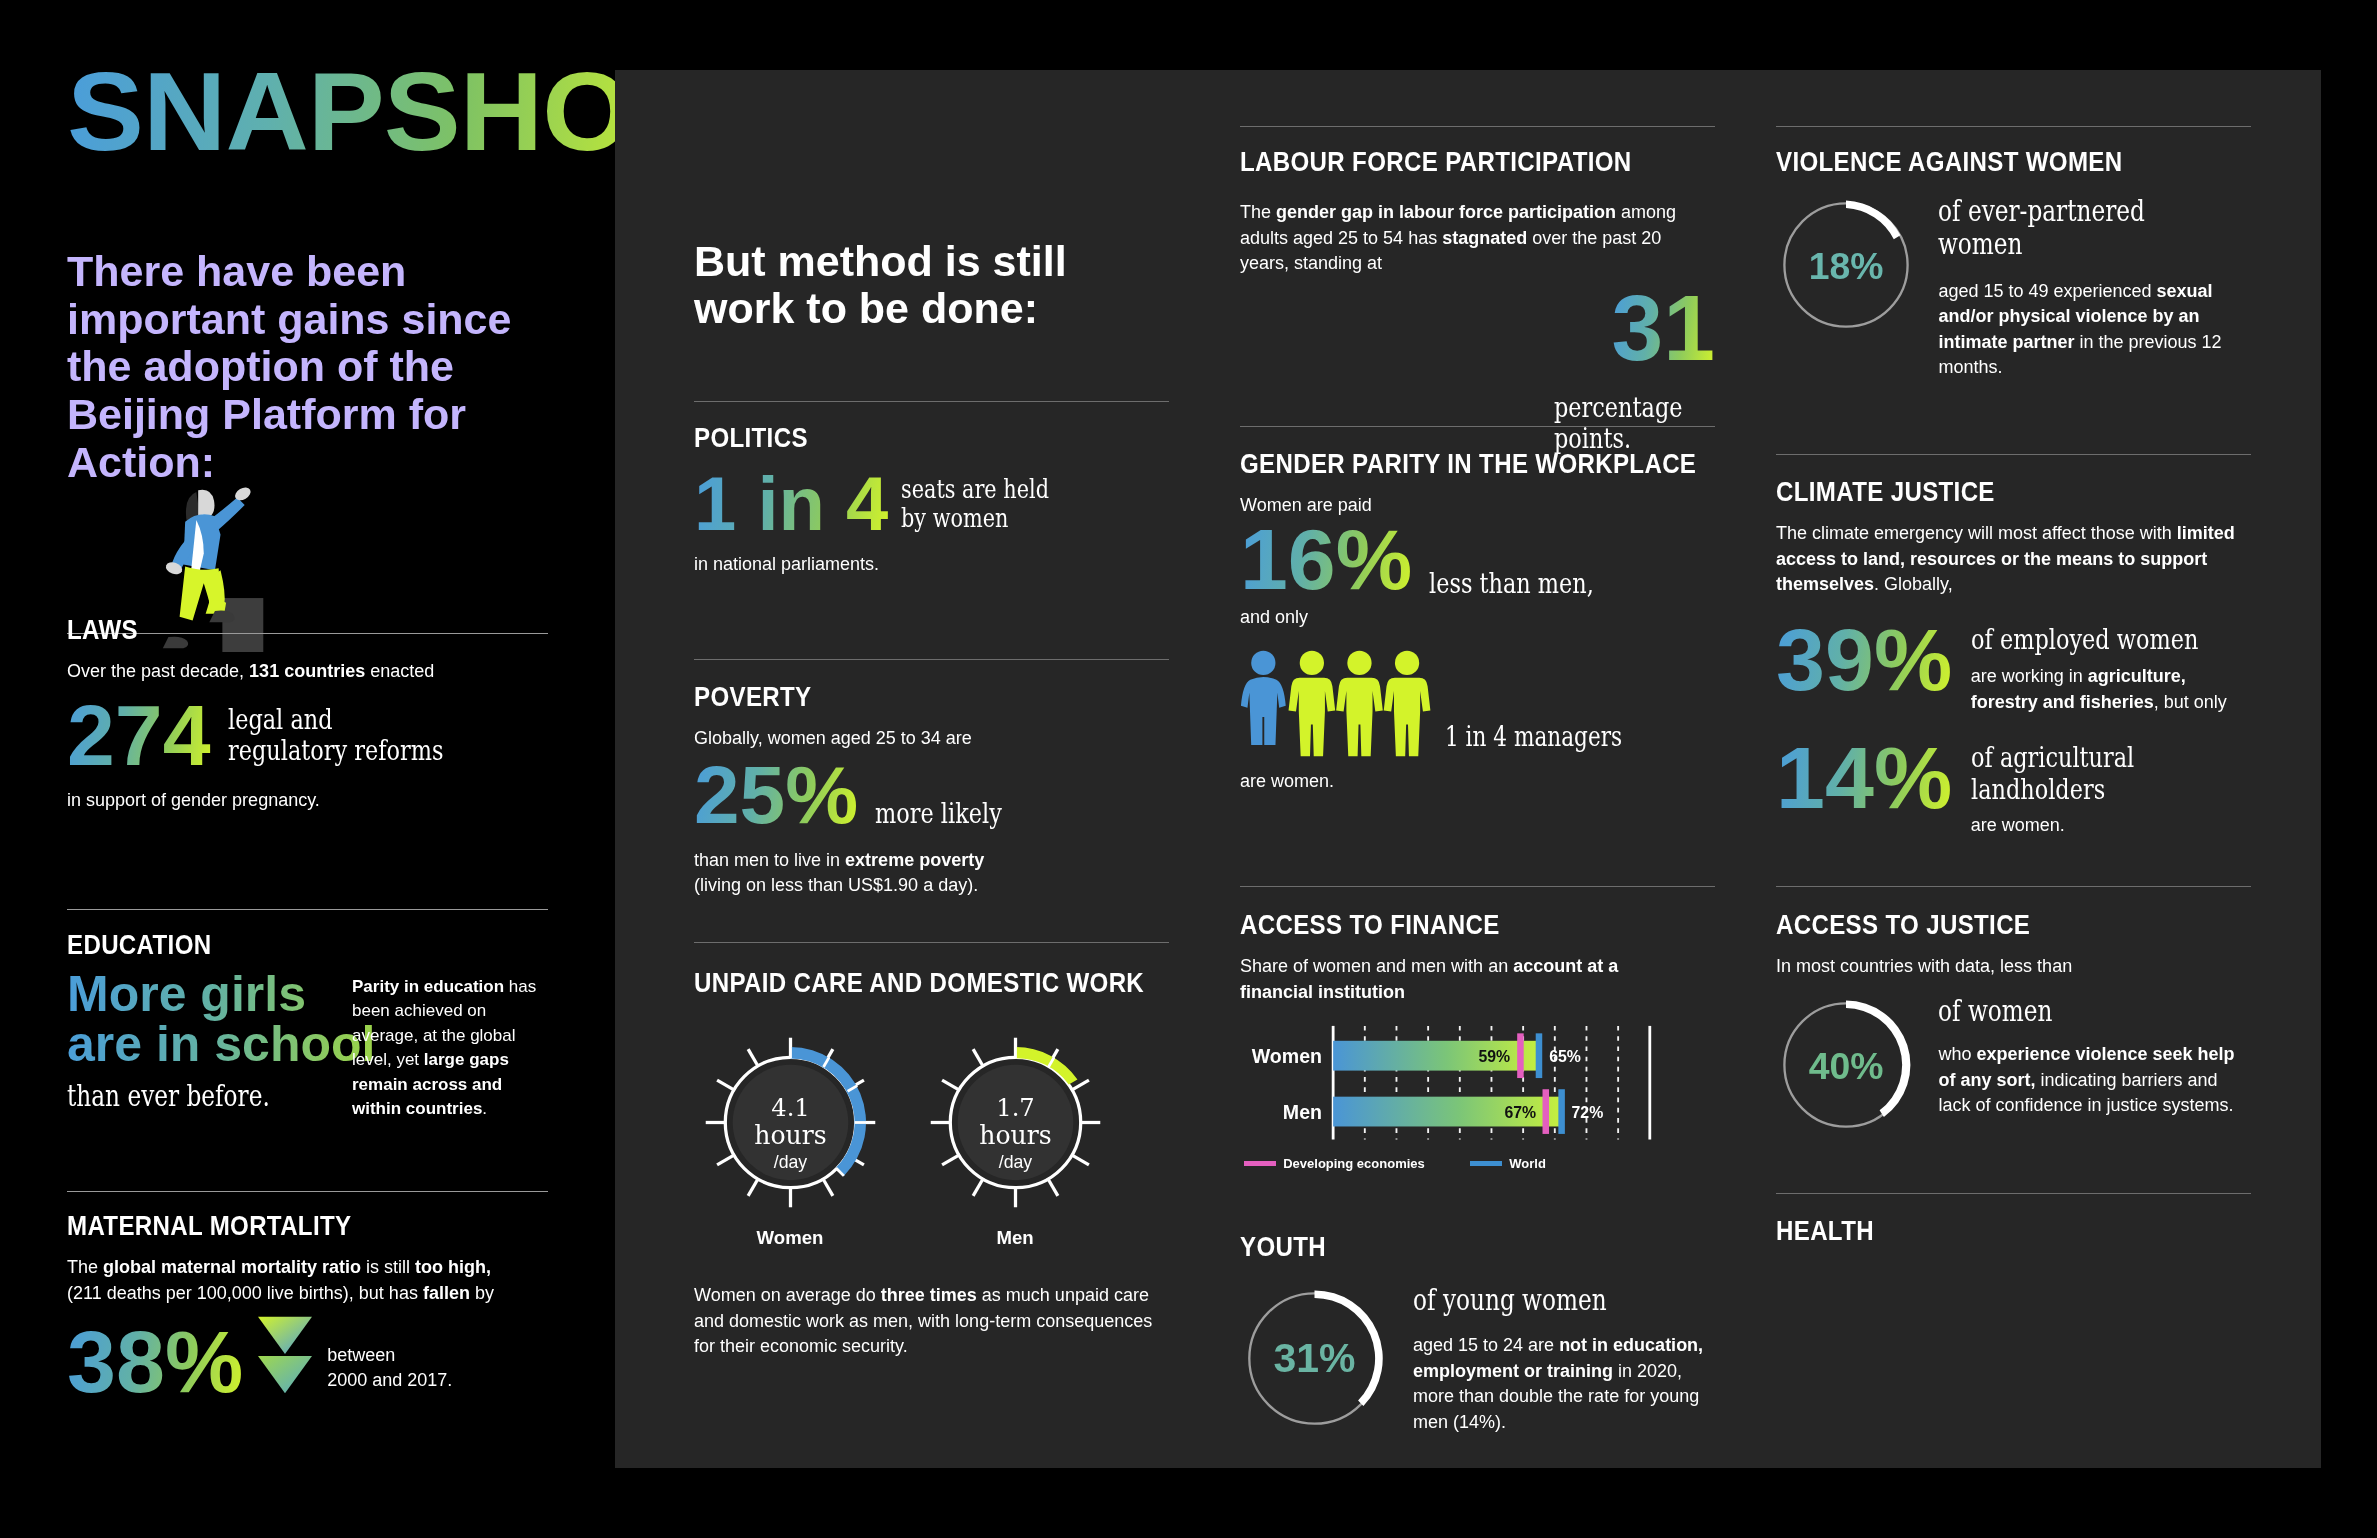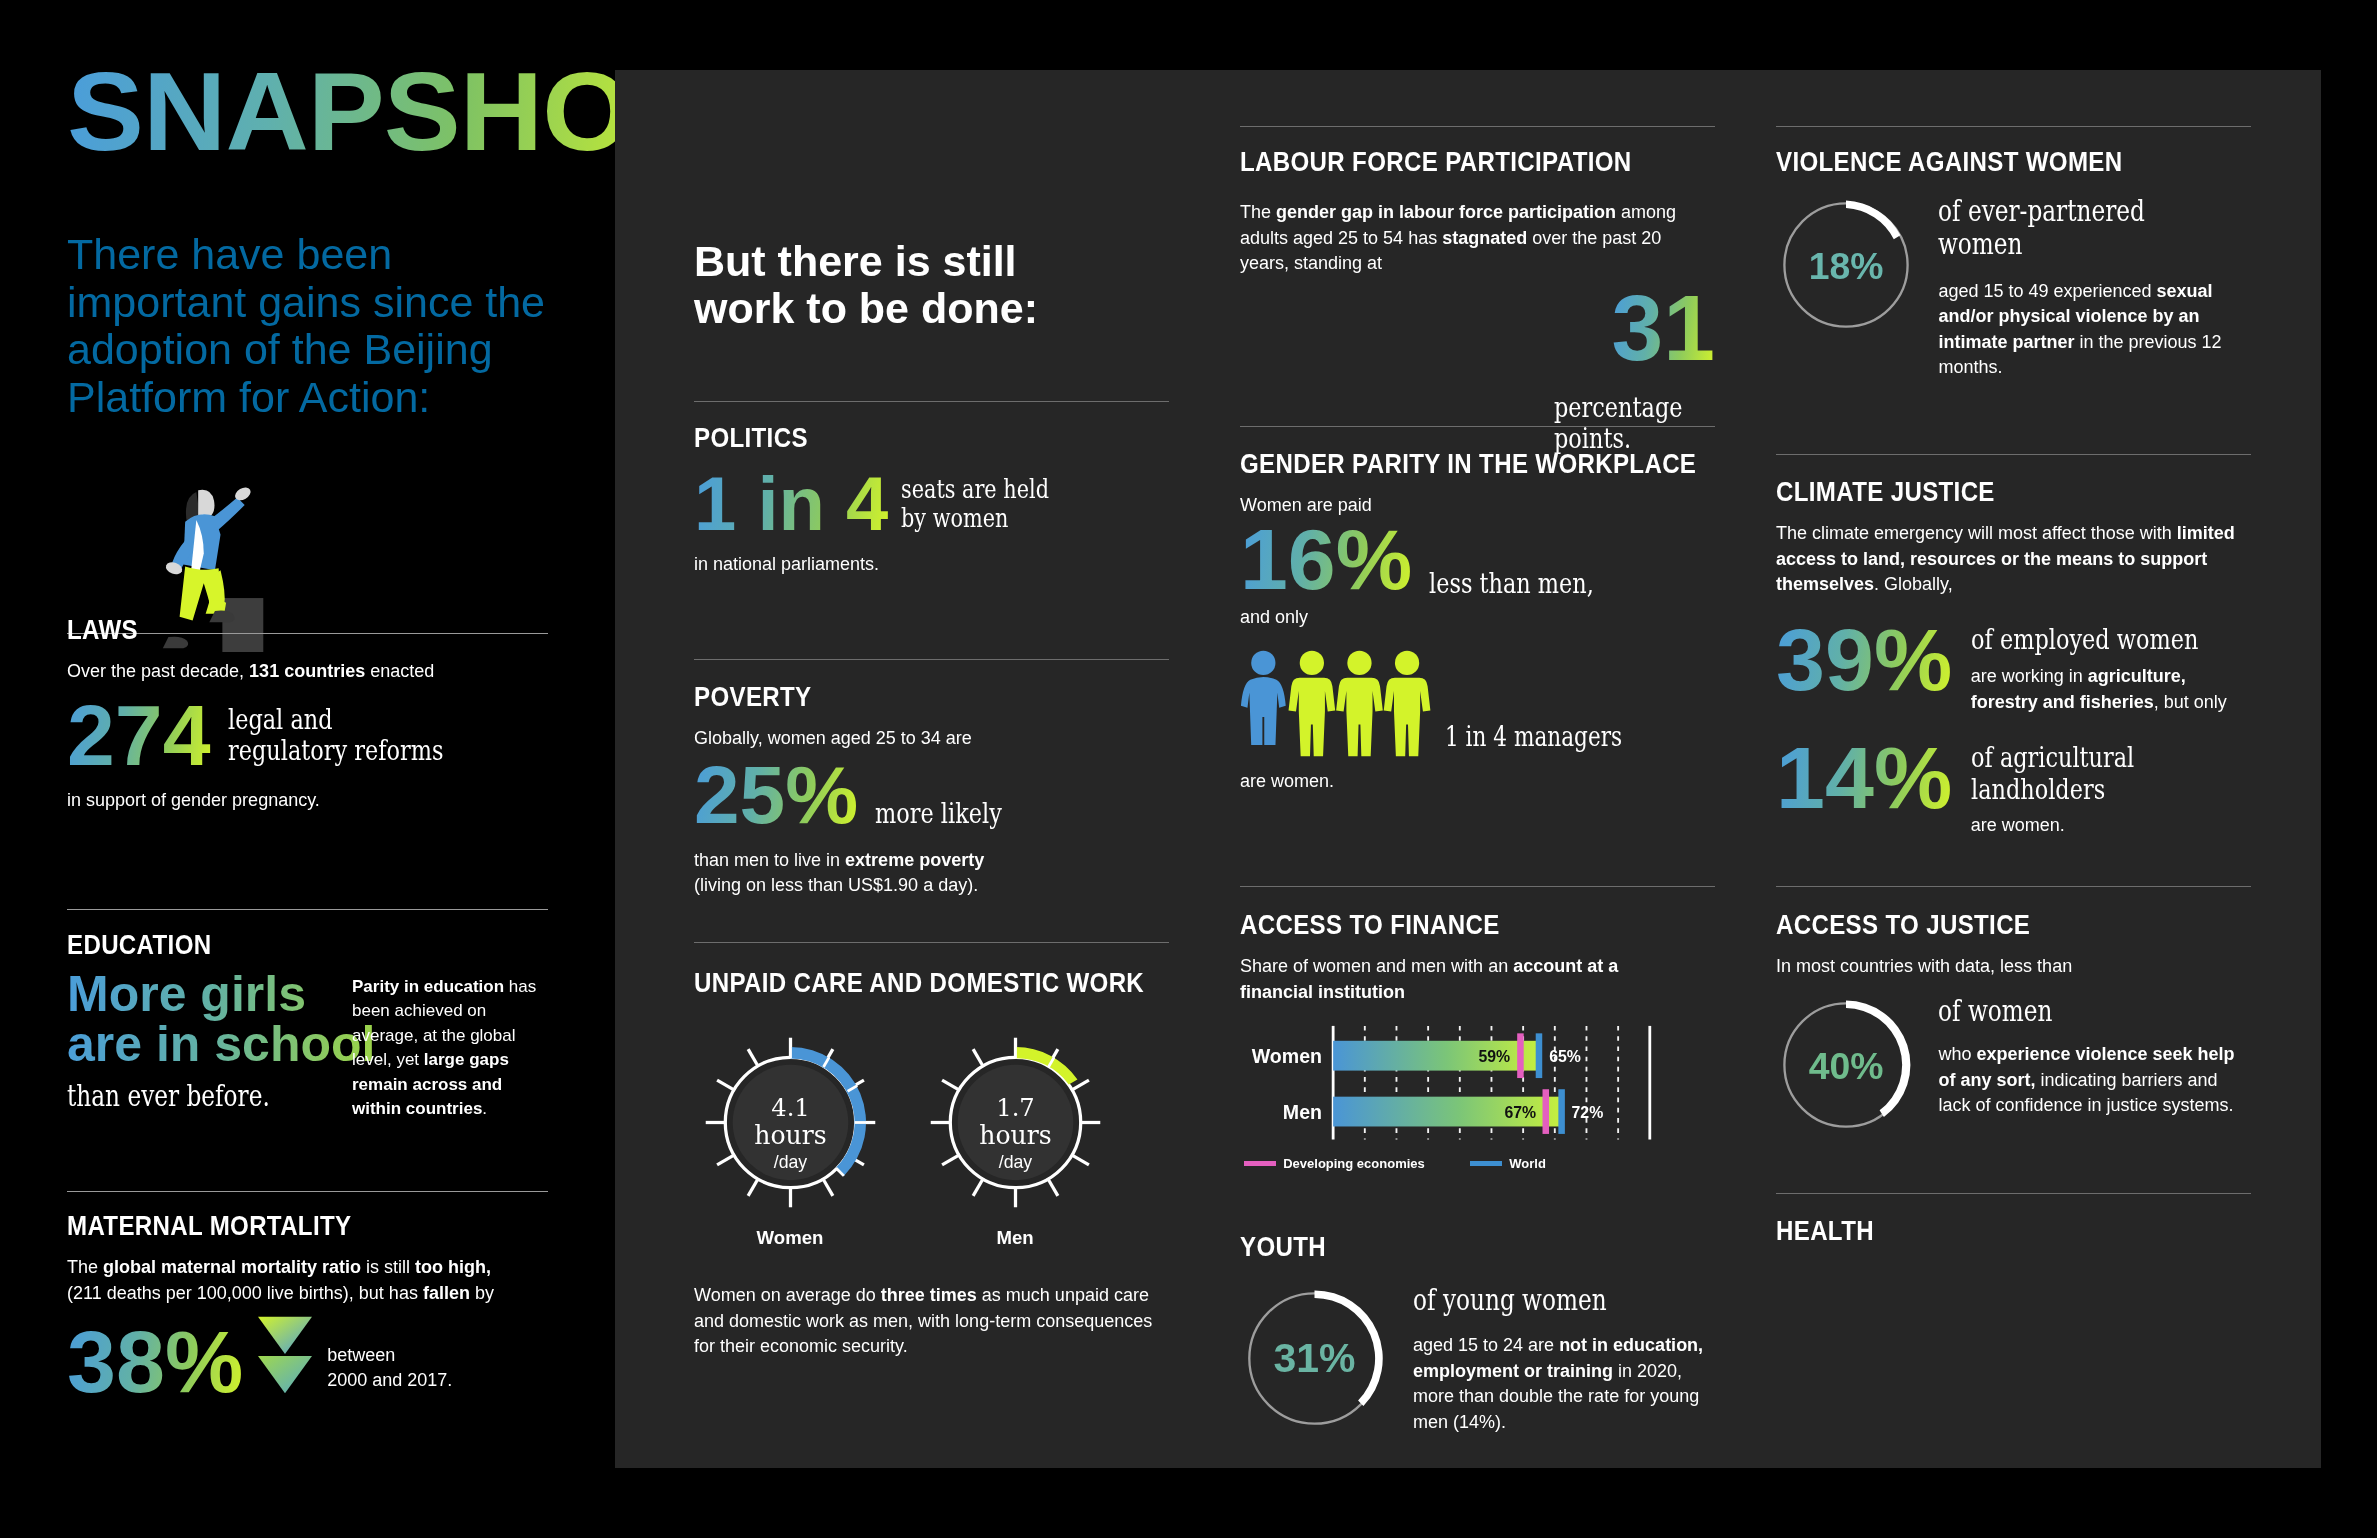--- a/index.html
+++ b/index.html
@@ -41,23 +41,23 @@
     position:absolute; left:67px; top:56px;
     font-family:"Liberation Sans Narrow","Liberation Sans",sans-serif;
     font-weight:bold; font-size:112px; line-height:1;
     letter-spacing:-0.9px;
     background-image:linear-gradient(95deg,#4a9ddb 0%,#5fb0ae 32%,#7ec264 62%,#d3f32a 100%);
     -webkit-background-clip:text; background-clip:text;
     color:transparent; -webkit-text-fill-color:transparent;
     transform:scaleX(1.03); transform-origin:left center;
   }
   #intro-heading {
-    position:absolute; left:67px; top:231px; width:494px;
+    position:absolute; left:67px; top:248px; width:494px;
     font-family:"Liberation Sans Narrow","Liberation Sans",sans-serif;
-    font-weight:normal; font-size:43px; line-height:1.11; color:#0369a1;
+    font-weight:bold; font-size:43px; line-height:1.11; color:#c4b5fd;
   }
   #figure-illus { position:absolute; left:144px; top:466px; width:140px; height:186px; }
   #laws-rule { position:absolute; left:67px; top:633px; width:481px; height:0.9px; background:#9a9a9a; }
   #laws-block { position:absolute; left:67px; top:614px; width:481px; }
   #edu-rule { position:absolute; left:67px; top:909px; width:481px; height:0.9px; background:#9a9a9a; }
   #edu-block { position:absolute; left:67px; top:929px; width:481px; }
   #edu-headline {
     font-family:"Liberation Sans Narrow","Liberation Sans",sans-serif;
     font-weight:bold; font-size:50px; line-height:1.0;
     background-image:linear-gradient(95deg,#4a9ddb 0%,#62b1a4 30%,#95cf4f 60%,#d6f32a 100%);
@@ -175,21 +175,21 @@
         <div class="body-txt" style="margin-bottom:9.3px;">
           <div>between</div>
           <div>2000 and 2017.</div>
         </div>
       </div>
     </div>
   </div>
 
   <div id="board">
 
-    <div id="work-heading">But there is still work to be done:</div>
+    <div id="work-heading">But method is still work to be done:</div>
 
     <div class="col" id="col2">
 
       <div class="hr" style="left:0; top:331px; width:475px;"></div>
       <div style="position:absolute; left:0; top:352px; width:475px;">
         <div class="sect-title">POLITICS</div>
         <div style="display:flex; align-items:center; gap:13px; margin-top:15px;">
           <div class="grad" style="font-size:76px;"><span>1</span> <span>in</span> <span>4</span></div>
           <div class="ser-lead" style="font-size:26px;">
             <div>seats are held</div>

